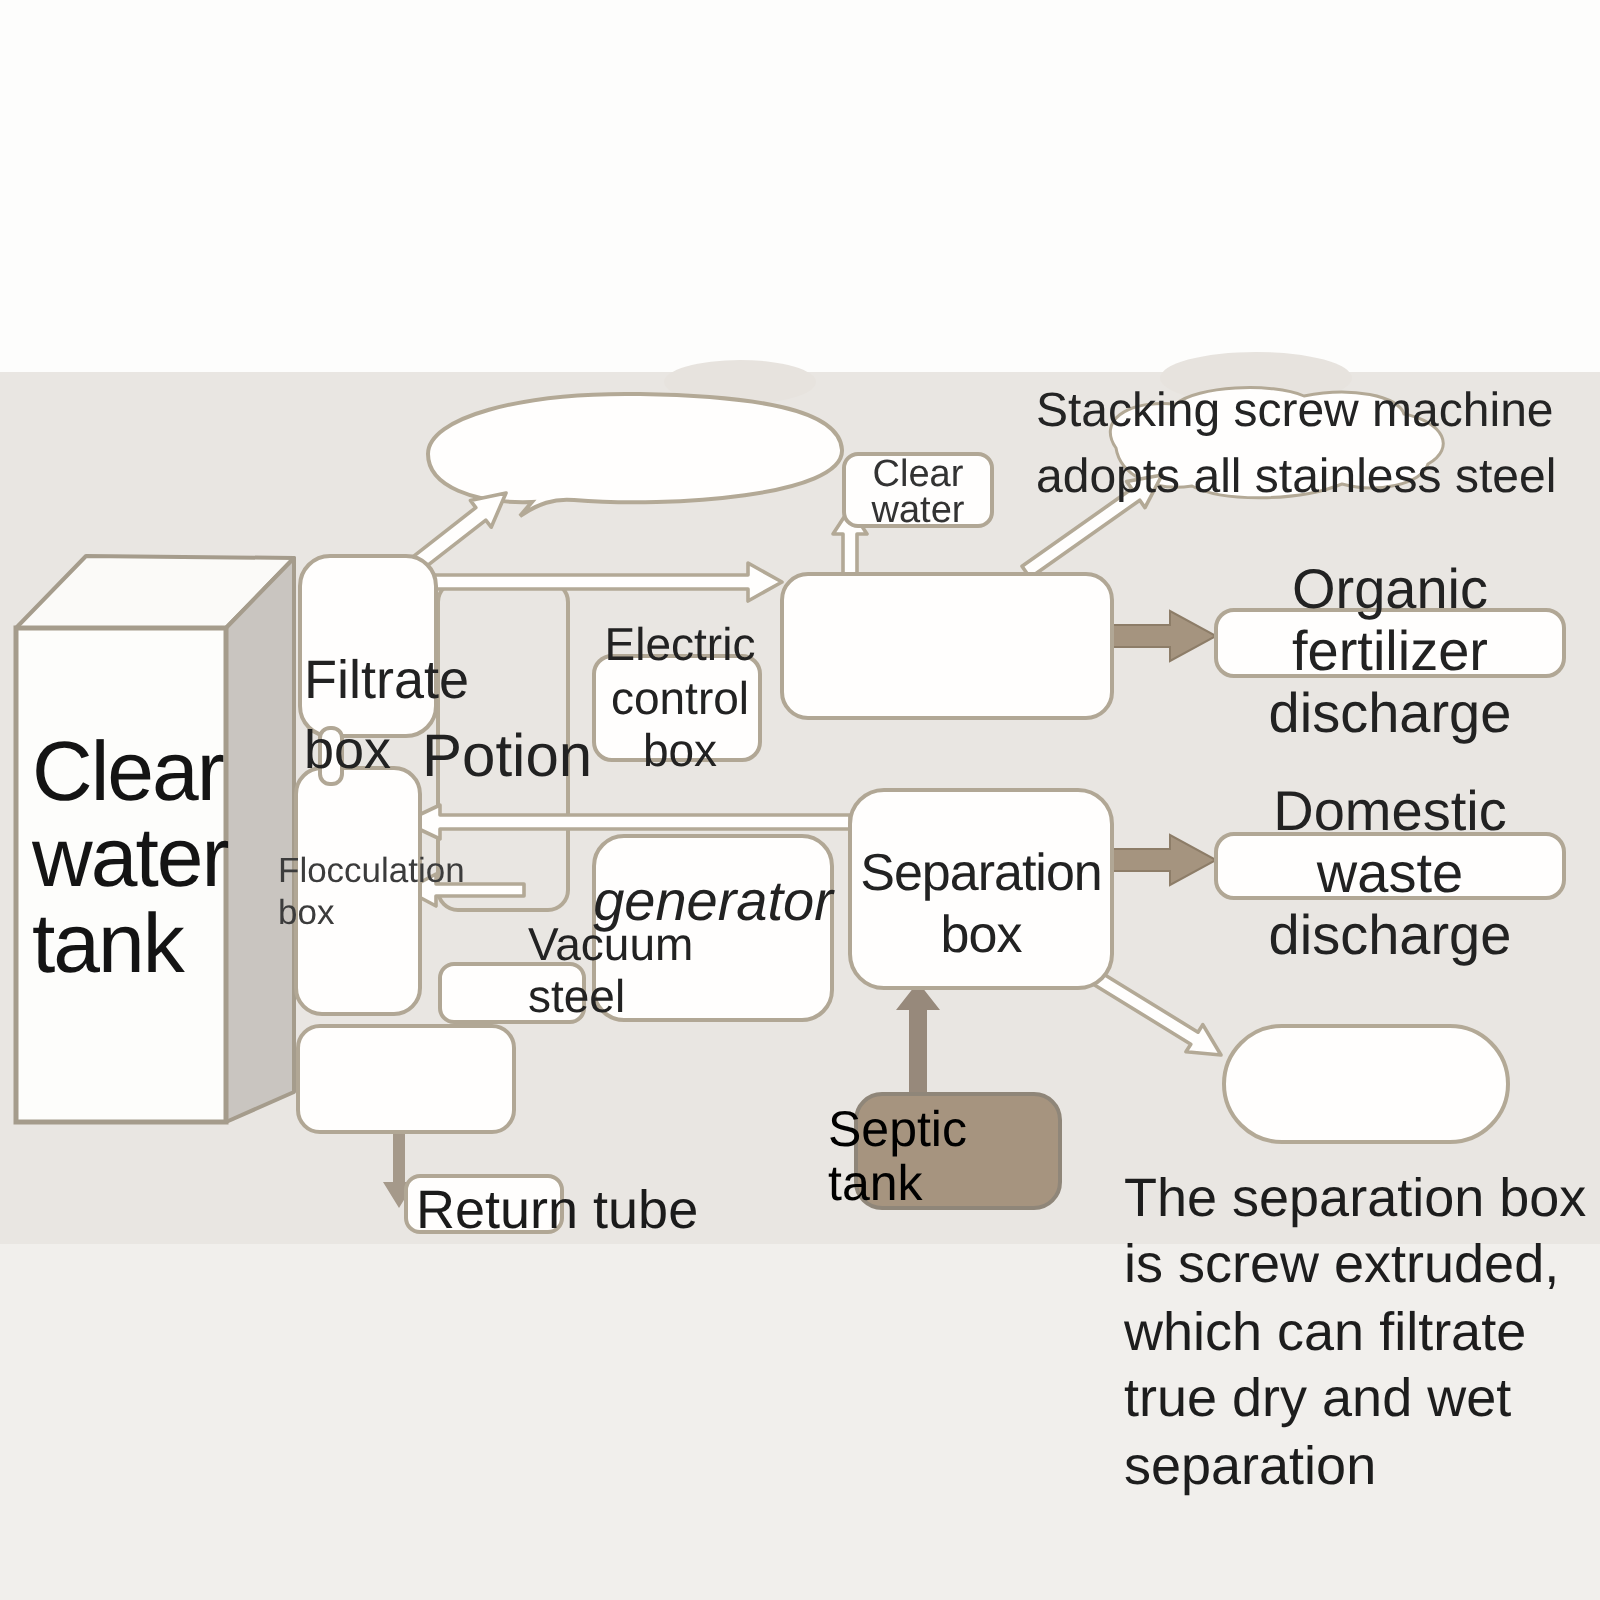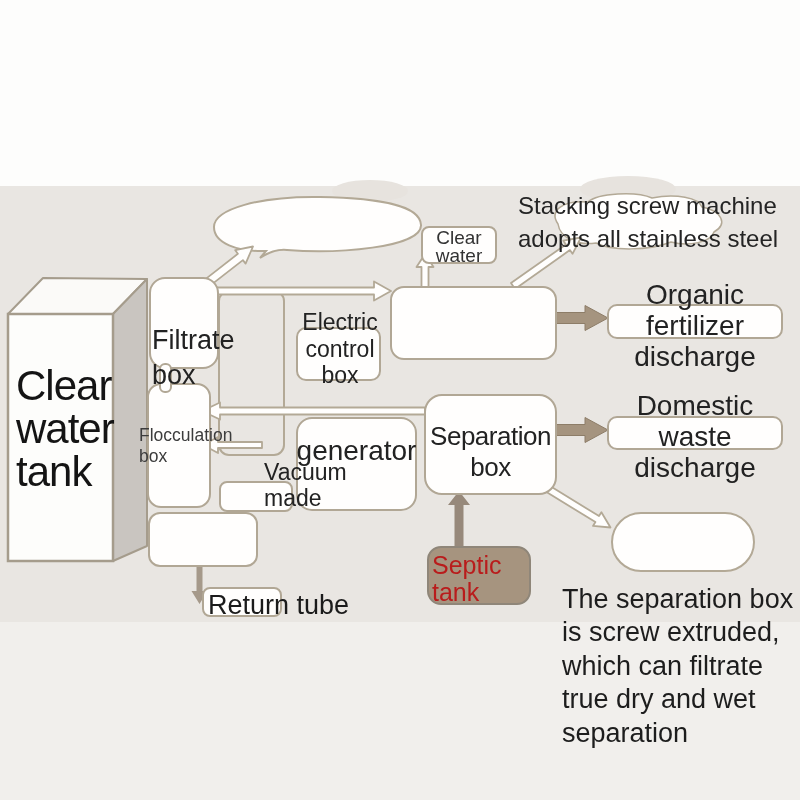--- a/index.html
+++ b/index.html
@@ -37,28 +37,28 @@
   
   .t-topleft{left:138px;top:116px;font-size:29px;line-height:36px;color:#1b1b1b;}
   .t-topright{left:518px;top:189px;font-size:24px;line-height:33px;color:#242424;}
   .t-clearwater{left:421px;top:229px;width:76px;font-size:19px;line-height:17.5px;color:#333;}
   .t-tank{left:16px;top:364px;font-size:42px;line-height:43px;letter-spacing:-1px;color:#141414;}
   .t-filtrate{left:152px;top:291px;font-size:27px;line-height:35px;color:#222;margin-top:32px;}
   .t-potion{left:211px;top:362px;font-size:30px;color:#222;}
   .t-electric{left:296px;top:309px;width:88px;font-size:23px;line-height:26.5px;color:#222;}
   .t-stacking{left:412px;top:291px;font-size:24px;line-height:23.5px;color:#222;}
   .t-organic{left:607px;top:279px;width:176px;font-size:28px;line-height:31px;color:#222;}
-  .t-generator{left:296px;top:435px;width:121px;font-size:28px;color:#222;}
+  .t-generator{left:296px;top:435px;width:121px;font-size:28px;color:#222;font-style:italic;}
   .t-separation{left:424px;top:421px;width:133px;font-size:26px;line-height:31px;letter-spacing:-0.5px;color:#222;}
   .t-domestic{left:607px;top:390px;width:176px;font-size:28px;line-height:31px;color:#222;}
   .t-vacuum{left:222px;top:459px;font-size:23px;line-height:26px;color:#222;margin-left:42px;}
   .t-floccul{left:139px;top:425px;font-size:17.5px;line-height:21px;color:#3c3c3c;}
   .t-sewage{left:137px;top:524px;font-size:30px;color:#1b1b1b;}
   .t-return{left:208px;top:590px;font-size:27px;color:#1b1b1b;}
-  .t-septic{left:432px;top:552px;font-size:25px;line-height:27px;color:#b91c1c;}
+  .t-septic{left:414px;top:552px;font-size:25px;line-height:27px;color:#000000;}
   .t-bottomright{left:562px;top:583px;font-size:27px;line-height:33.4px;color:#1d1d1d;}
 </style>
 </head>
 <body>
 
 <div class="canvas">
 
   <div class="bg bg-top"></div>
   <div class="bg bg-mid"></div>
   <div class="bg bg-bottom"></div>
@@ -124,20 +124,21 @@
     <div>Clear</div>
     <div>water</div>
     <div>tank</div>
   </div>
 
   <div class="txt t-filtrate">
     <div>Filtrate</div>
     <div>box</div>
   </div>
 
+  <div class="txt t-potion">Potion</div>
 
   <div class="txt t-electric center">
     <div>Electric</div>
     <div>control</div>
     <div>box</div>
   </div>
 
 
   <div class="txt t-organic center">
     <div>Organic</div>
@@ -158,21 +159,21 @@
   </div>
 
   <div class="txt t-domestic center">
     <div>Domestic</div>
     <div>waste</div>
     <div>discharge</div>
   </div>
 
   <div class="txt t-vacuum">
     <div>Vacuum</div>
-    <div>made</div>
+    <div>steel</div>
   </div>
 
 
   <div class="txt t-return">Return tube</div>
 
   <div class="txt t-septic">
     <div>Septic</div>
     <div>tank</div>
   </div>
 

